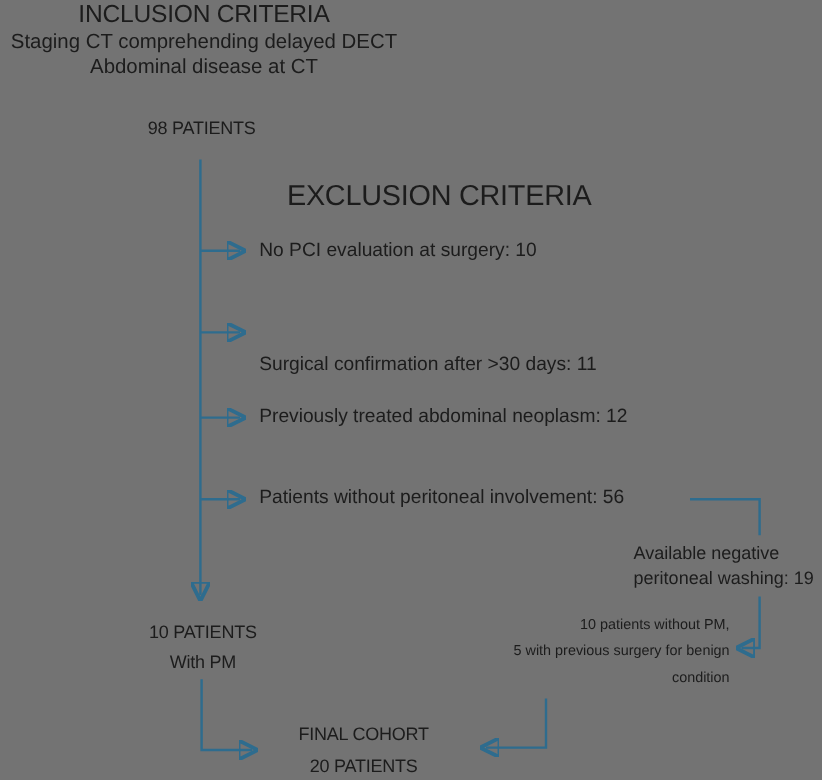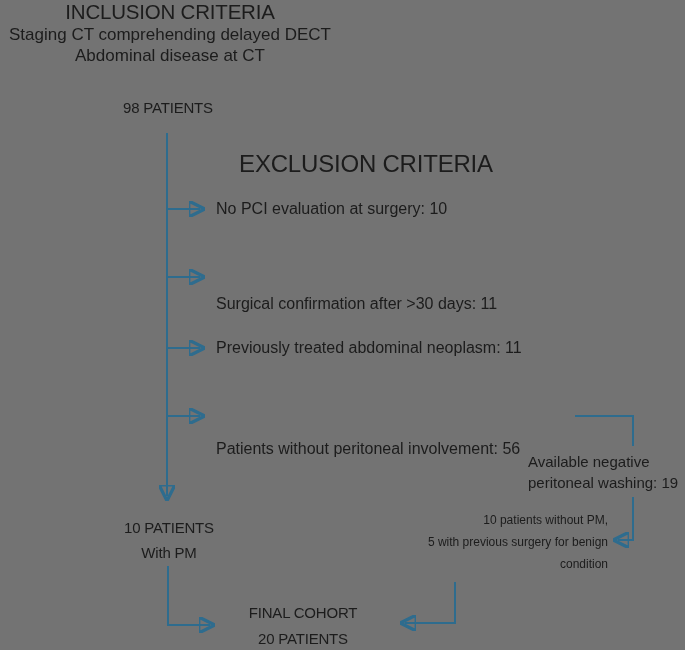--- a/index.html
+++ b/index.html
@@ -59,21 +59,21 @@
 
   .excl-item {
     left: 216px;
     font-size: 16px;
     line-height: 18px;
     white-space: nowrap;
   }
   .excl-item-1 { top: 200px; }
   .excl-item-2 { top: 268px; margin-top: 27px; }
   .excl-item-3 { top: 339px; }
-  .excl-item-4 { top: 406px; margin-top: 34px; }
+  .excl-item-4 { top: 406px; }
 
   .washing-label {
     left: 528px; top: 451px;
     font-size: 15px;
     line-height: 21px;
     white-space: nowrap;
   }
   .nopm-label {
     left: 308px; top: 509px;
     width: 300px;
@@ -121,21 +121,21 @@
     <div class="subtitle">Staging CT comprehending delayed DECT</div>
     <div class="subtitle">Abdominal disease at CT</div>
   </div>
 
   <div class="abs node node-98">98 PATIENTS</div>
 
   <div class="abs excl-title">EXCLUSION CRITERIA</div>
 
   <div class="abs excl-item excl-item-1">No PCI evaluation at surgery: 10</div>
   <div class="abs excl-item excl-item-2">Surgical confirmation after &gt;30 days: 11</div>
-  <div class="abs excl-item excl-item-3">Previously treated abdominal neoplasm: 11</div>
+  <div class="abs excl-item excl-item-3">Previously treated abdominal neoplasm: 12</div>
   <div class="abs excl-item excl-item-4">Patients without peritoneal involvement: 56</div>
 
   <div class="abs washing-label">
     <div>Available negative</div>
     <div>peritoneal washing: 19</div>
   </div>
 
   <div class="abs nopm-label">
     <div>10 patients without PM,</div>
     <div>5 with previous surgery for benign</div>

